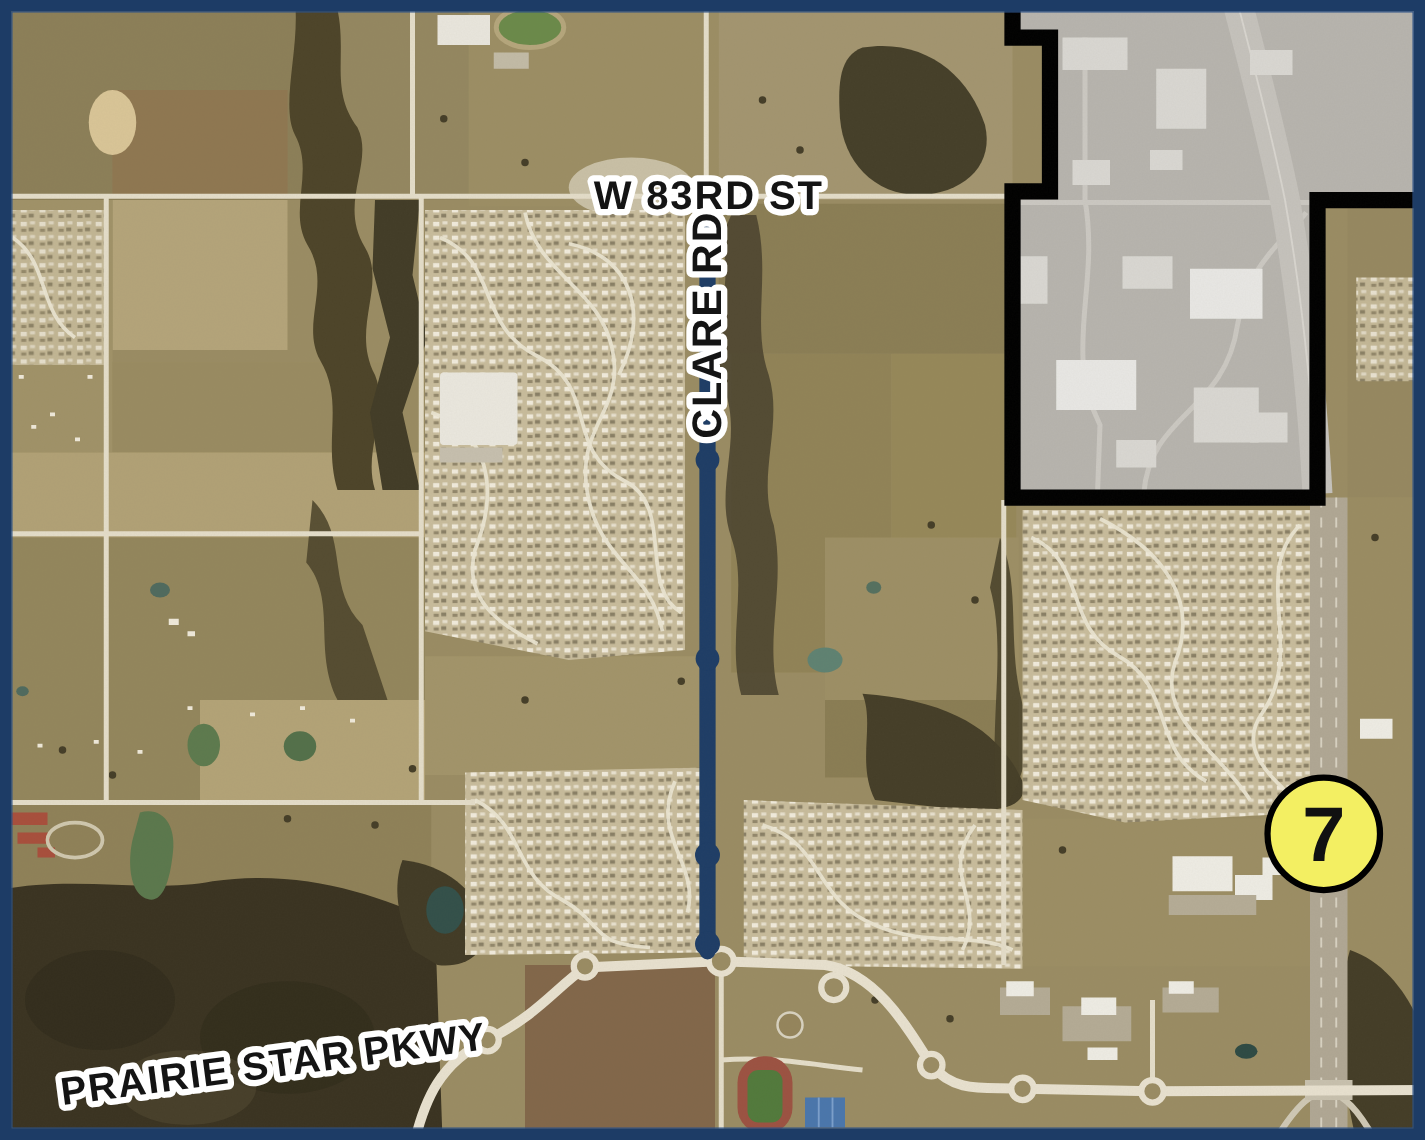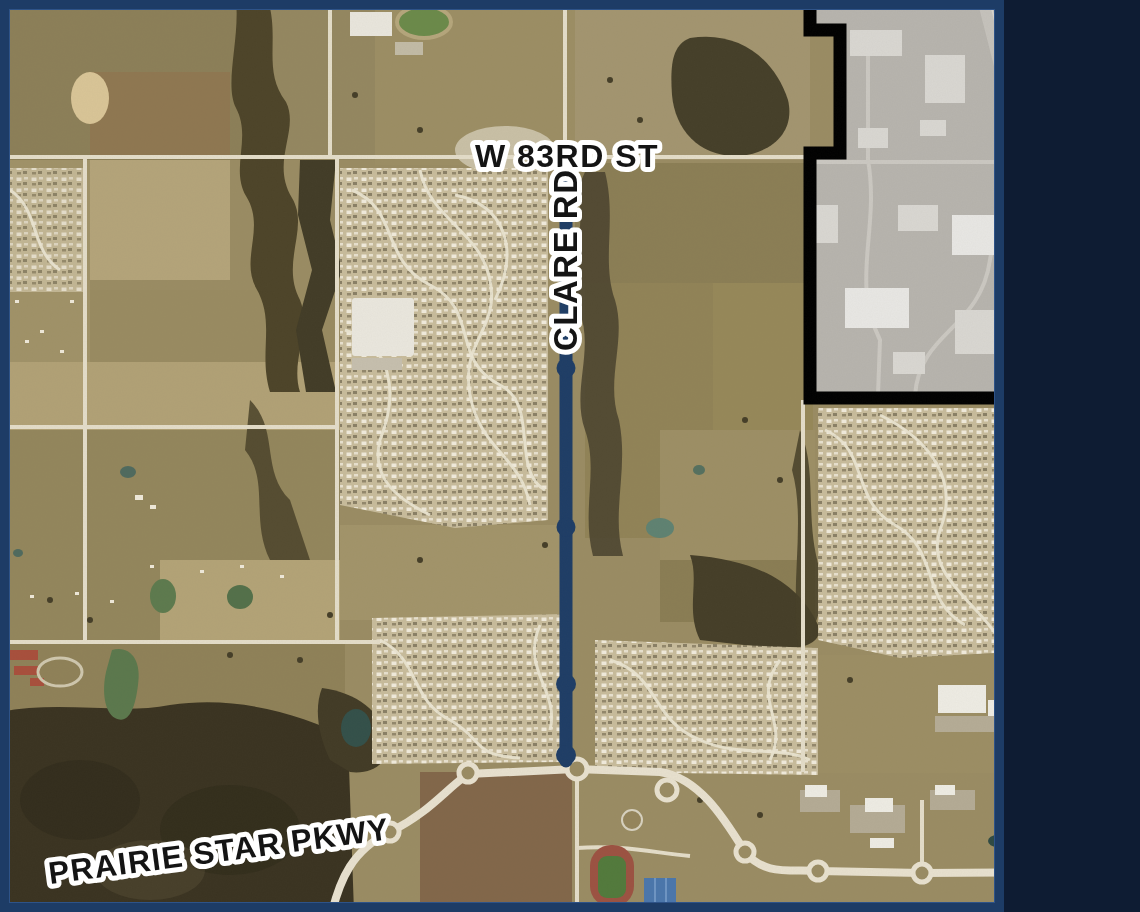--- a/index.html
+++ b/index.html
@@ -1,16 +1,16 @@
 <!DOCTYPE html>
 <html><head>
 <meta charset="utf-8">
 <style>
   html,body{margin:0;padding:0;background:#0e1c33;}
-  .frame{position:relative;width:1004px;height:912px;overflow:hidden;background:#9a8c63;}
+  .frame{position:relative;width:1140px;height:912px;overflow:hidden;background:#9a8c63;}
   .frame svg{position:absolute;left:0;top:0;display:block;}
   .border-overlay{position:absolute;left:0;top:0;right:0;bottom:0;
     border:9px solid #1d3c66;box-sizing:border-box;pointer-events:none;
     box-shadow:inset 0 0 0 1px #2e5388;}
   .map-label{font-family:"Liberation Sans",sans-serif;font-weight:bold;
     paint-order:stroke;stroke:#ffffff;stroke-width:10px;stroke-linejoin:round;letter-spacing:1.5px;}
   .marker-num{font-family:"Liberation Sans",sans-serif;font-weight:bold;font-size:62px;}
   .st{stroke:#ebe5d3;stroke-width:3;fill:none;opacity:.9;}
   .rd{stroke:#e4ddc9;stroke-width:4;fill:none;}
   .grd{stroke:#cbc8c2;stroke-width:4;fill:none;}

